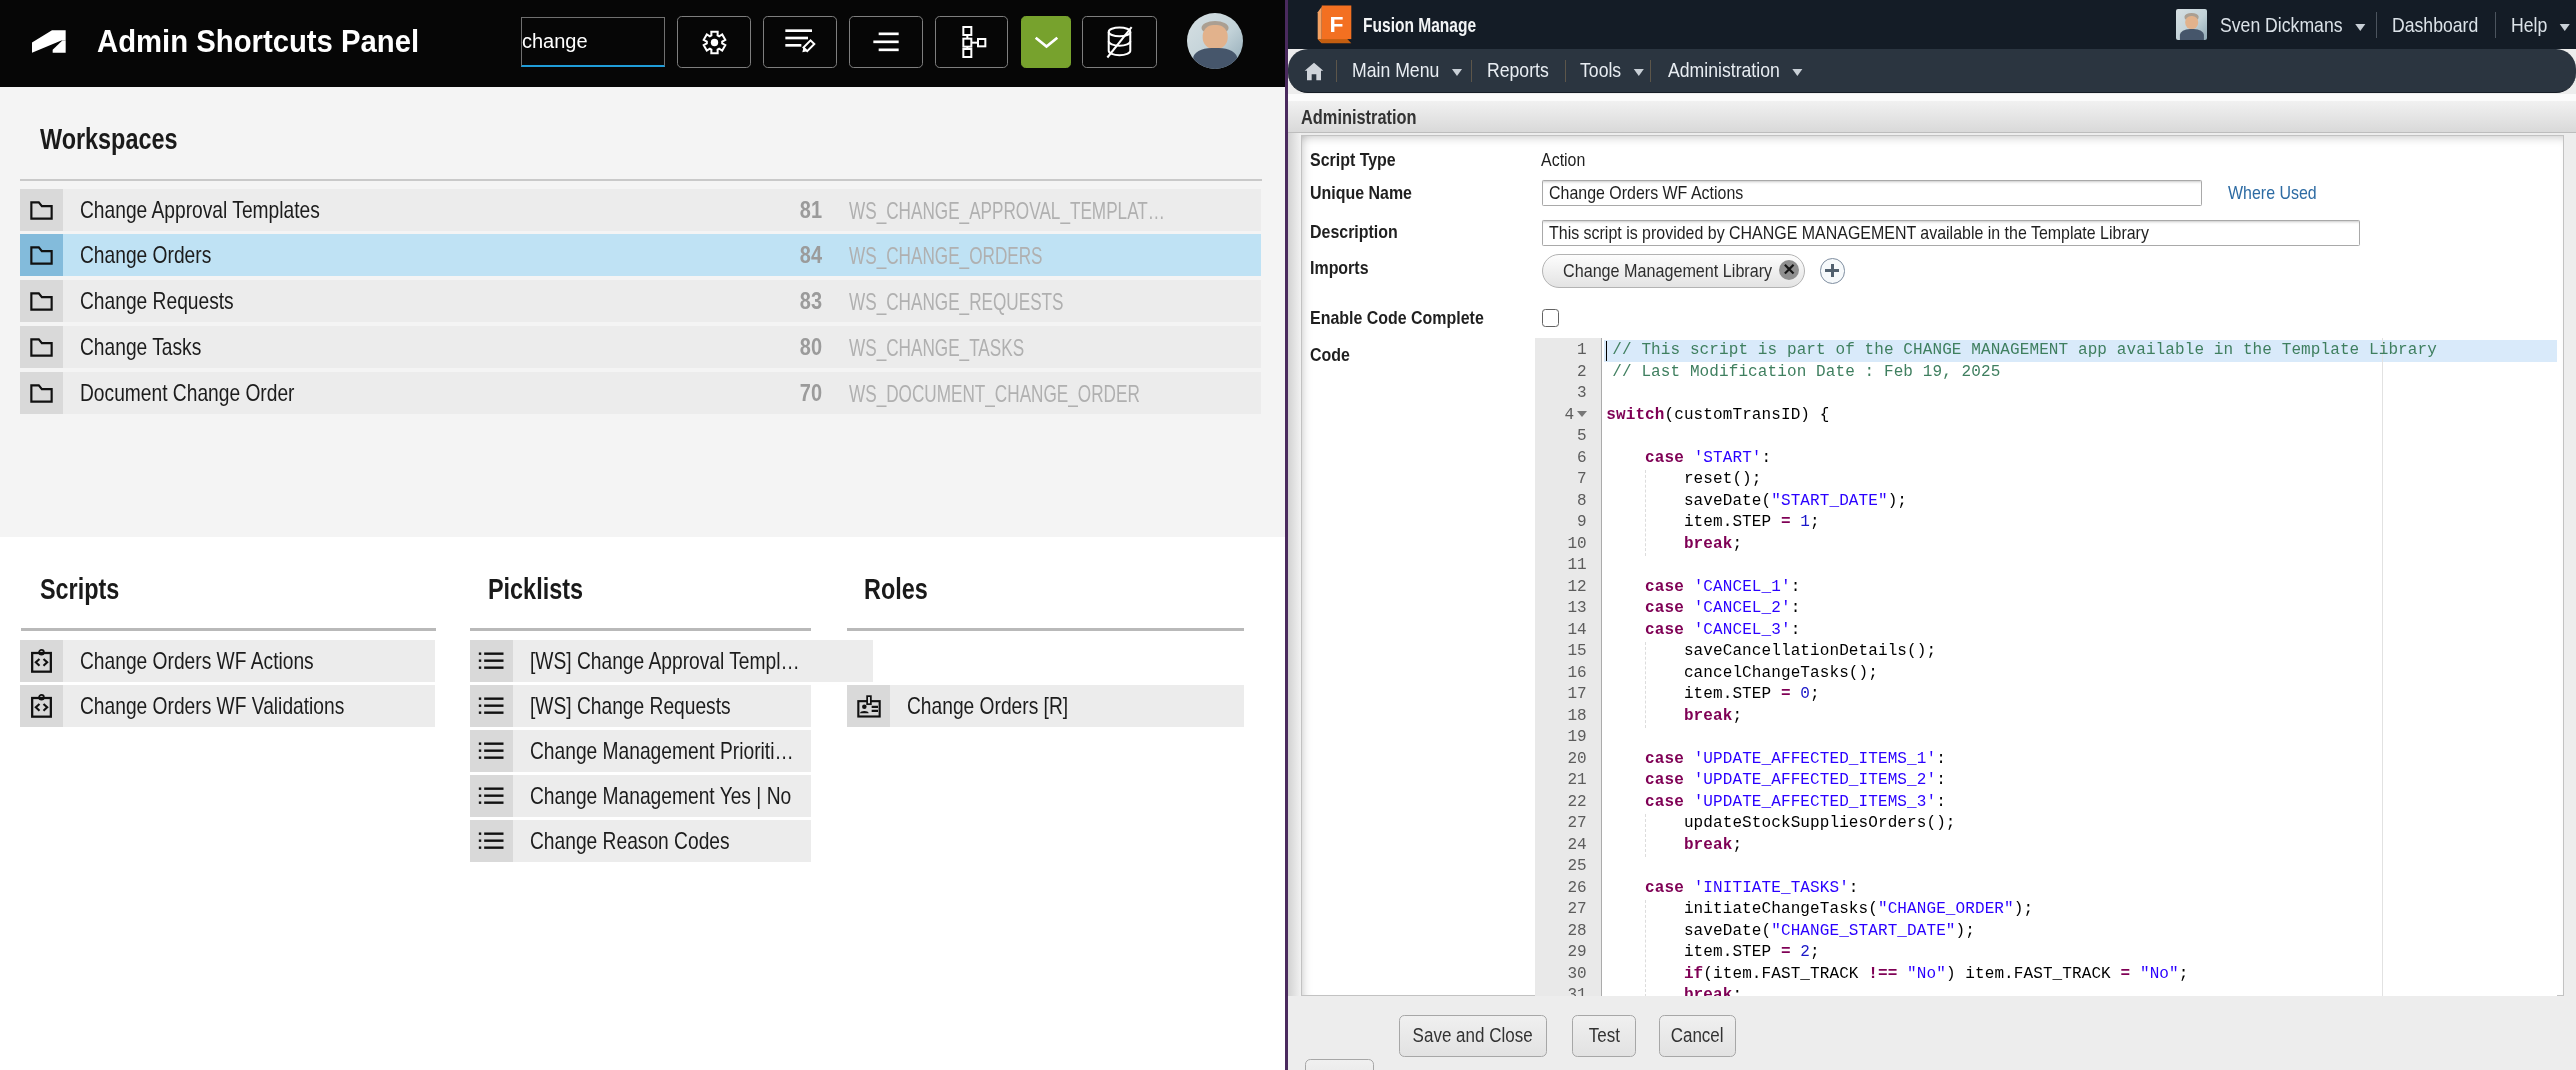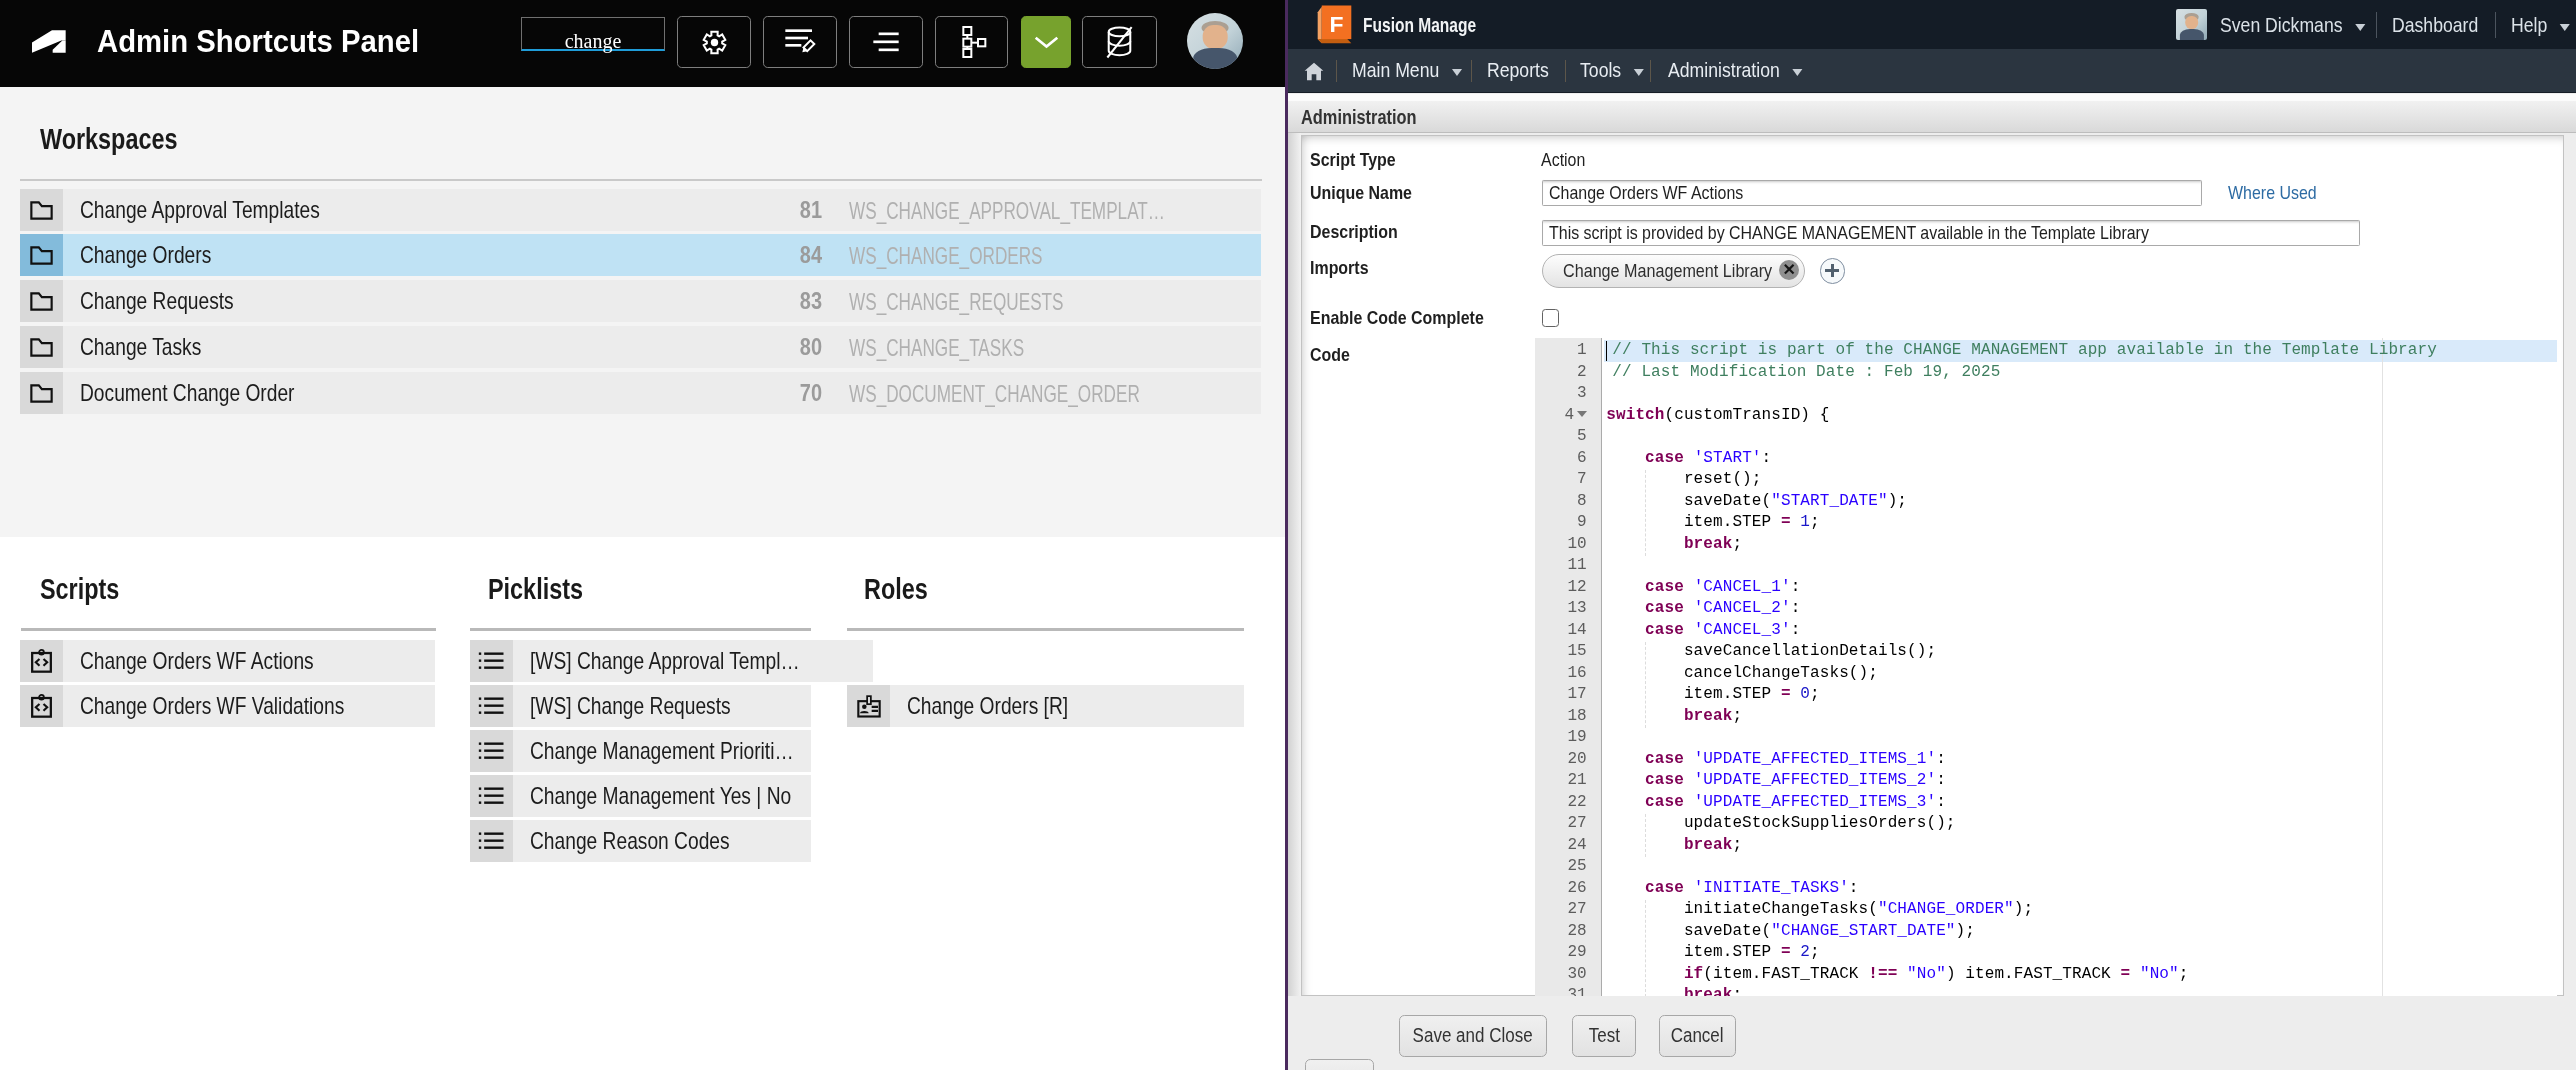--- a/index.html
+++ b/index.html
@@ -4,23 +4,23 @@
 * { margin:0; padding:0; box-sizing:border-box; }
 html,body { width:2576px; height:1071px; overflow:hidden; background:#fff;
   font-family:"Liberation Sans", sans-serif; }
 .abs { position:absolute; }
 
 
 #left { position:absolute; left:0; top:0; width:1285px; height:1071px; background:#fff; }
 #lheader { position:absolute; left:0; top:0; width:1285px; height:87px; background:#060606; }
 #ltitle { position:absolute; left:97px; top:0; height:87px; line-height:83px;
   font-size:32px; font-weight:bold; color:#fff; transform:scaleX(.915); transform-origin:left center; }
-#lsearch { position:absolute; left:521px; top:17px; width:144px; height:34px;
+#lsearch { position:absolute; left:521px; top:17px; width:144px; height:50px;
   background:#060606; border:1.3px solid #6f6f6f; border-bottom:2.7px solid #1f9cd8;
-  color:#fff; font-size:20px; text-align:center; line-height:46px;font-family:Liberation Serif, serif; }
+  color:#fff; font-size:20px; line-height:46px; }
 .hbtn { position:absolute; top:16px; height:52px; background:#060606;
   border:1.3px solid #7e7e7e; border-radius:4.7px; display:flex;
   align-items:center; justify-content:center; }
 #wsection { position:absolute; left:0; top:87px; width:1285px; height:450px; background:#f4f4f4; }
 .h1 { position:absolute; font-weight:bold; color:#1a1a1a; transform:scaleX(.78); transform-origin:left center; }
 #wtitle { left:40px; top:122px; font-size:30px; }
 .hdiv { position:absolute; background:#c9c9c9; height:2px; }
 .row { position:absolute; left:20px; width:1241px; height:42px; background:#ececec; }
 .row .icell { position:absolute; left:0; top:0; width:43px; height:42px; background:#d9d9d9;
   display:flex; align-items:center; justify-content:center; }
@@ -36,21 +36,21 @@
 .h2 { position:absolute; font-weight:bold; color:#1a1a1a; font-size:30px; top:572px;
   transform:scaleX(.78); transform-origin:left center; }
 
 
 #pdivider { position:absolute; left:1285px; top:0; width:3.4px; height:1071px; background:#4a2a5e; }
 
 
 #right { position:absolute; left:1288px; top:0; width:1288px; height:1071px; background:#ededed; }
 #rtop { position:absolute; left:0; top:0; right:0; height:49px; background:#141c26; }
 #rnav { position:absolute; left:0; top:49px; right:0; height:44px; background:#2b3540;
-  border-bottom:1.3px solid #161d26; }
+  border-bottom:1.3px solid #161d26;border-radius:20px; }
 #rstrip { position:absolute; left:0; top:94px; right:0; height:6.7px; background:#fbfbfb; }
 #admbar { position:absolute; left:0; top:101px; right:0; height:32px;
   background:linear-gradient(#f1f1f1, #d9d9d9); border-bottom:1.3px solid #bdbdbd; }
 #admbar span { position:absolute; left:13.4px; top:0; line-height:32px; font-size:19.5px;
   font-weight:bold; color:#333; transform:scaleX(.84); transform-origin:left center; }
 .navtext { position:absolute; top:0; height:42px; line-height:42px; font-size:21px;
   color:#e8edf2; white-space:nowrap; transform:scaleX(.84); transform-origin:left center; }
 .navsep { position:absolute; top:11.4px; width:1.3px; height:21.5px; background:#5d564a; }
 .toptext { position:absolute; top:0; height:49px; line-height:49px; font-size:21px;
   color:#dbe2e8; white-space:nowrap; transform:scaleX(.84); transform-origin:left center; }

